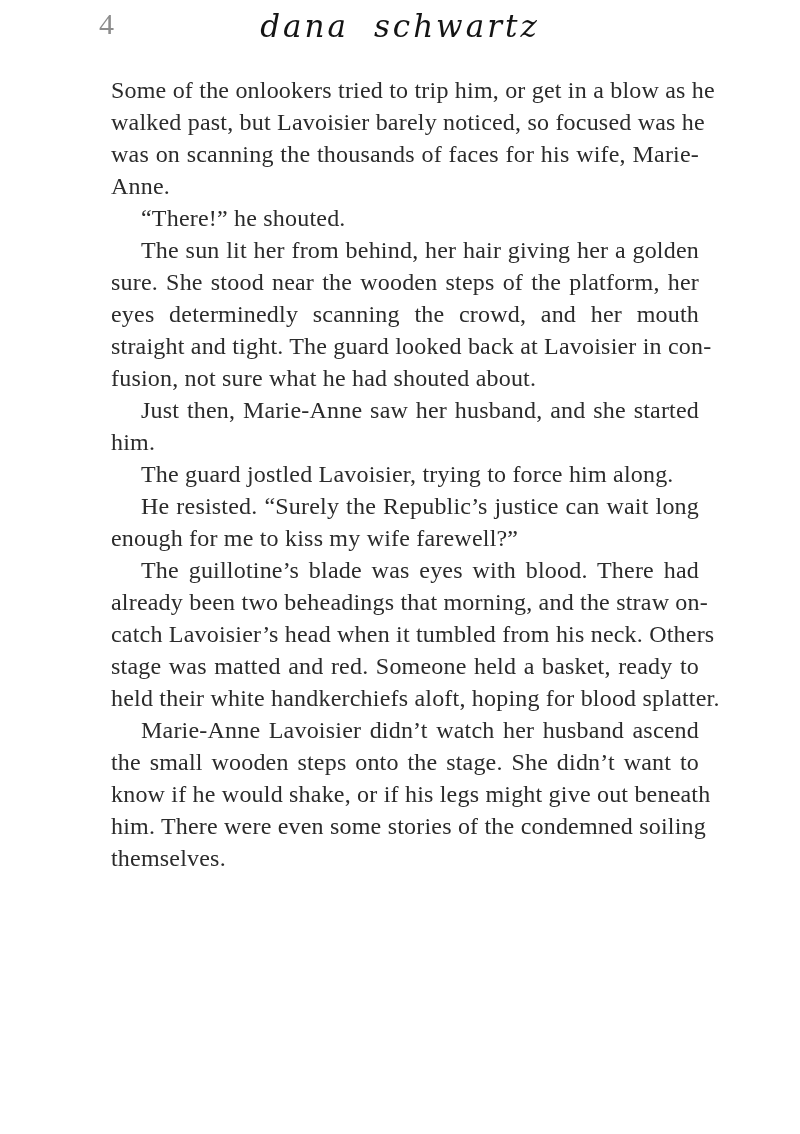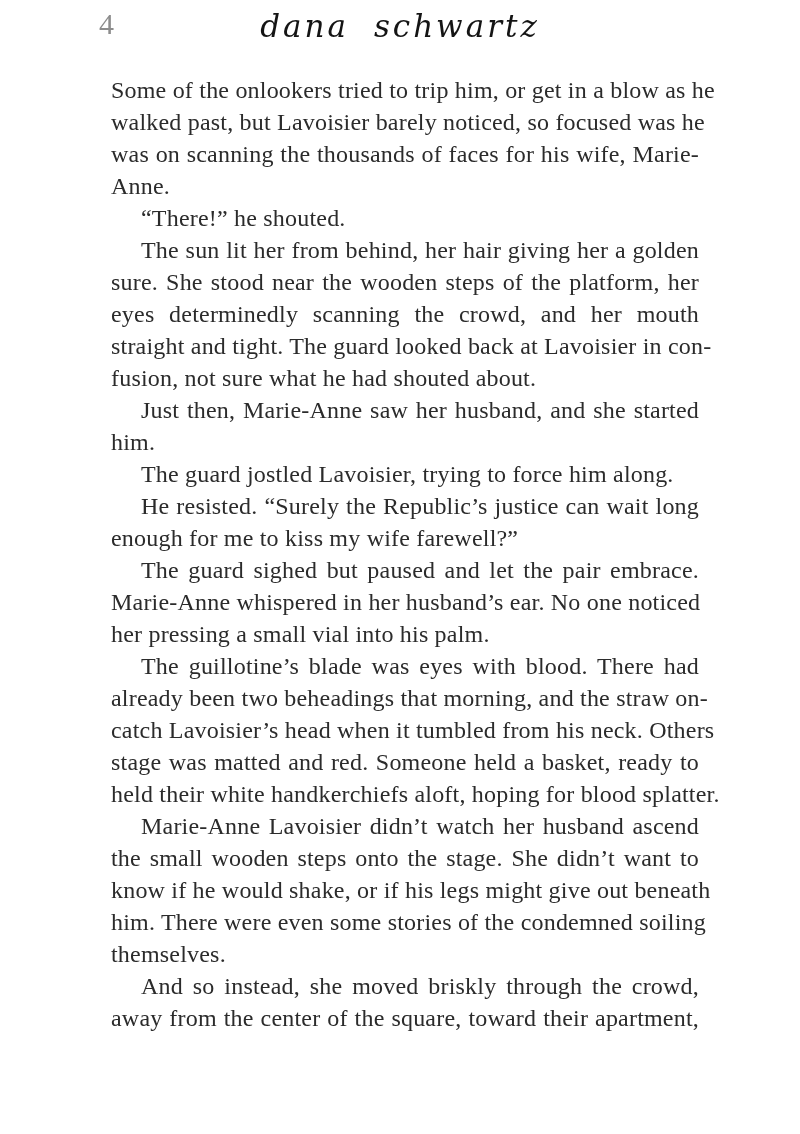--- a/index.html
+++ b/index.html
@@ -92,36 +92,27 @@
         <div class="line last">him.</div>
       </div>
       <div class="para">
         <div class="line indent last">The guard jostled Lavoisier, trying to force him along.</div>
       </div>
       <div class="para">
         <div class="line indent">He resisted. “Surely the Republic’s justice can wait long</div>
         <div class="line last">enough for me to kiss my wife farewell?”</div>
       </div>
       <div class="para">
-        <div class="line indent">The guard sighed but paused and let the pair embrace.</div>
-        <div class="line">Marie-Anne whispered in her husband’s ear. No one noticed</div>
-        <div class="line last">her pressing a small vial into his palm.</div>
-      </div>
-      <div class="para">
         <div class="line indent">The guillotine’s blade was eyes with blood. There had</div>
         <div class="line">already been two beheadings that morning, and the straw on-</div>
         <div class="line">catch Lavoisier’s head when it tumbled from his neck. Others</div>
         <div class="line">stage was matted and red. Someone held a basket, ready to</div>
         <div class="line last">held their white handkerchiefs aloft, hoping for blood splatter.</div>
       </div>
       <div class="para">
         <div class="line indent">Marie-Anne Lavoisier didn’t watch her husband ascend</div>
         <div class="line">the small wooden steps onto the stage. She didn’t want to</div>
         <div class="line">know if he would shake, or if his legs might give out beneath</div>
         <div class="line">him. There were even some stories of the condemned soiling</div>
         <div class="line last">themselves.</div>
       </div>
-      <div class="para">
-        <div class="line indent">And so instead, she moved briskly through the crowd,</div>
-        <div class="line">away from the center of the square, toward their apartment,</div>
-      </div>
     </div>
 </div>
 
 </body></html>

